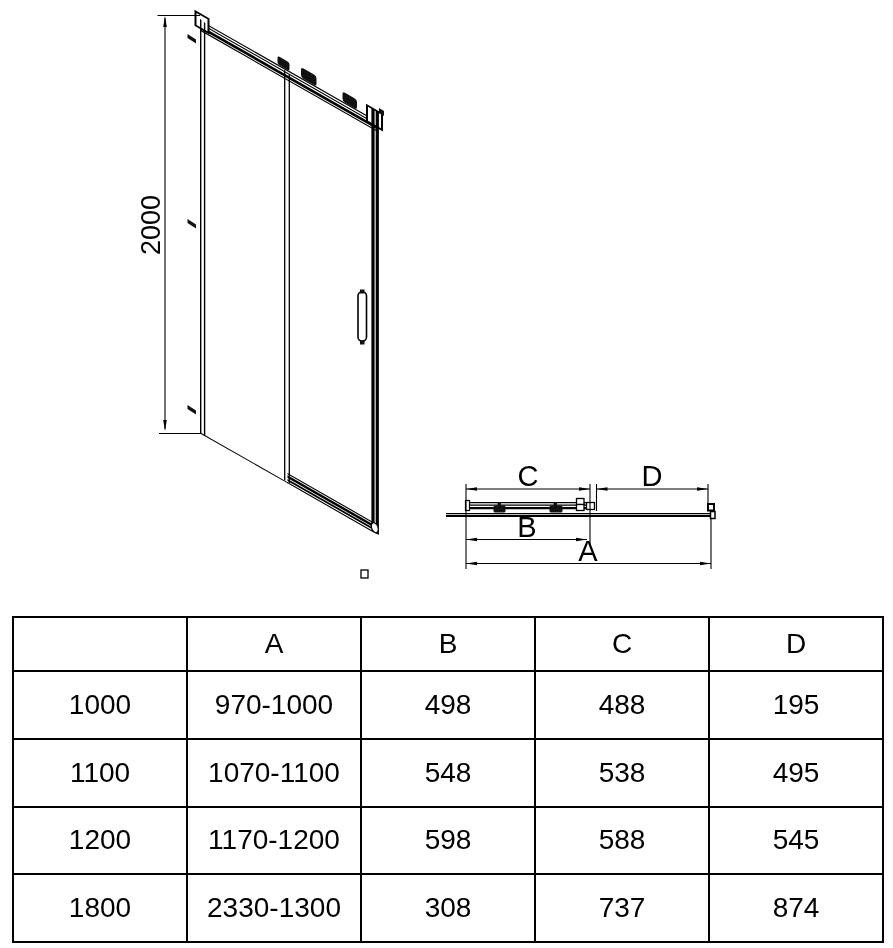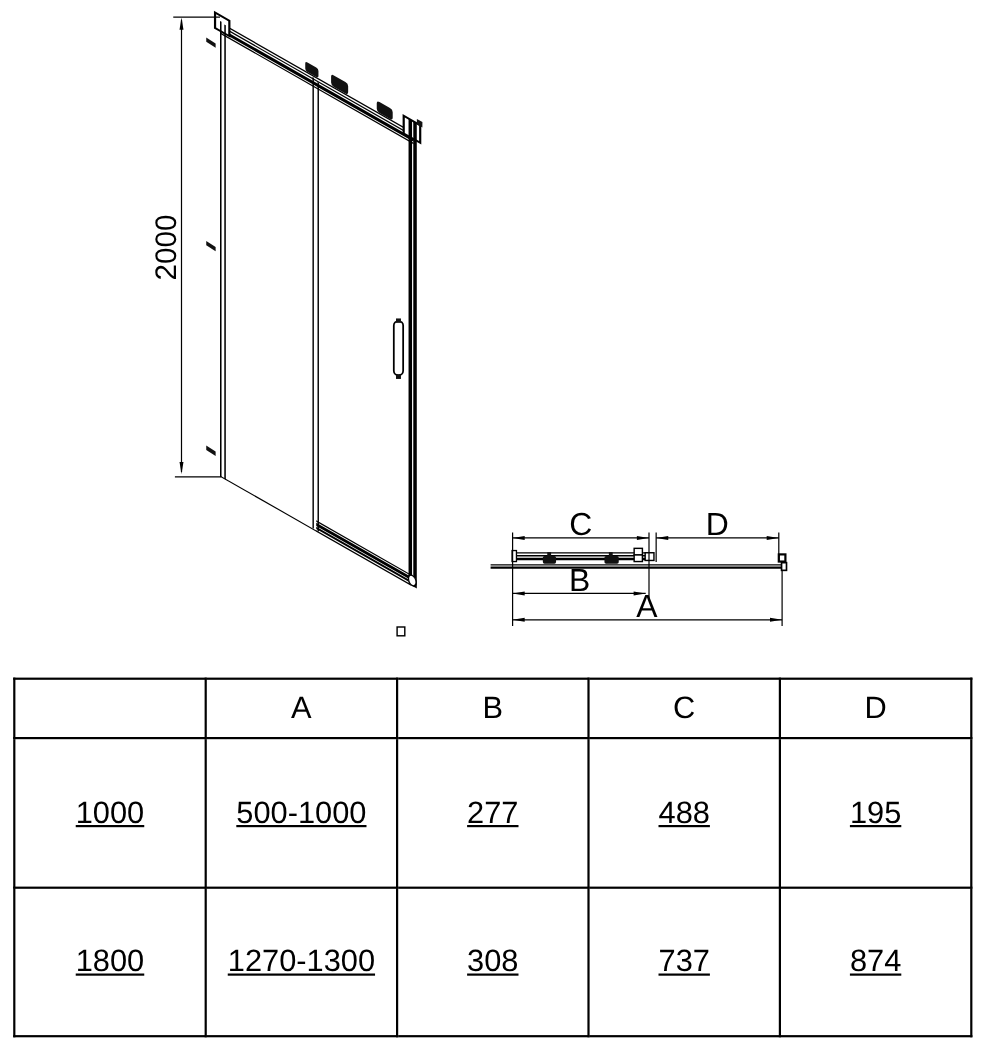--- a/index.html
+++ b/index.html
@@ -7,21 +7,21 @@
         font-family:"Liberation Sans",sans-serif;color:#000;}
   #drawing{position:absolute;left:0;top:0;}
   svg text{font-family:"Liberation Sans",sans-serif;fill:#000;}
   table.dim-table{position:absolute;left:12px;top:616px;width:872px;height:327px;
         border-collapse:collapse;table-layout:fixed;background:#fff;}
   table.dim-table th, table.dim-table td{
         border:2px solid #000;text-align:center;vertical-align:middle;
         font-family:"Liberation Sans",sans-serif;font-size:28px;font-weight:400;
         padding:0;color:#000;}
   table.dim-table thead tr{height:54px;}
-  table.dim-table tbody tr{height:54px;text-decoration:underline;}
+  table.dim-table tbody tr{height:54px;}
 </style>
 </head>
 <body>
 
 <div id="page">
 
   <svg id="drawing" width="893" height="612" viewBox="0 0 893 612">
 
     <g stroke="#000" fill="none">
 
@@ -151,28 +151,42 @@
         <th></th>
         <th>A</th>
         <th>B</th>
         <th>C</th>
         <th>D</th>
       </tr>
     </thead>
     <tbody>
       <tr>
         <td>1000</td>
-        <td>500-1000</td>
-        <td>277</td>
+        <td>970-1000</td>
+        <td>498</td>
         <td>488</td>
         <td>195</td>
       </tr>
       <tr>
+        <td>1100</td>
+        <td>1070-1100</td>
+        <td>548</td>
+        <td>538</td>
+        <td>495</td>
+      </tr>
+      <tr>
+        <td>1200</td>
+        <td>1170-1200</td>
+        <td>598</td>
+        <td>588</td>
+        <td>545</td>
+      </tr>
+      <tr>
         <td>1800</td>
-        <td>1270-1300</td>
+        <td>2330-1300</td>
         <td>308</td>
         <td>737</td>
         <td>874</td>
       </tr>
     </tbody>
   </table>
 
 </div>
 
 </body></html>

